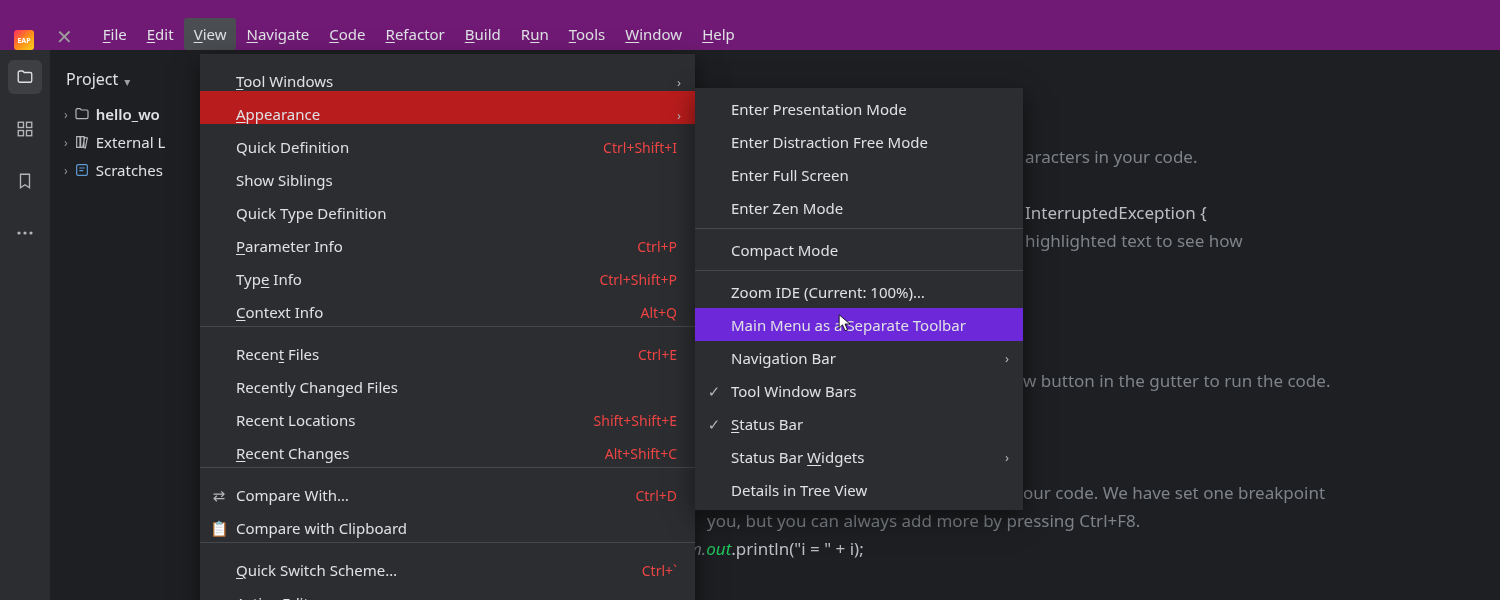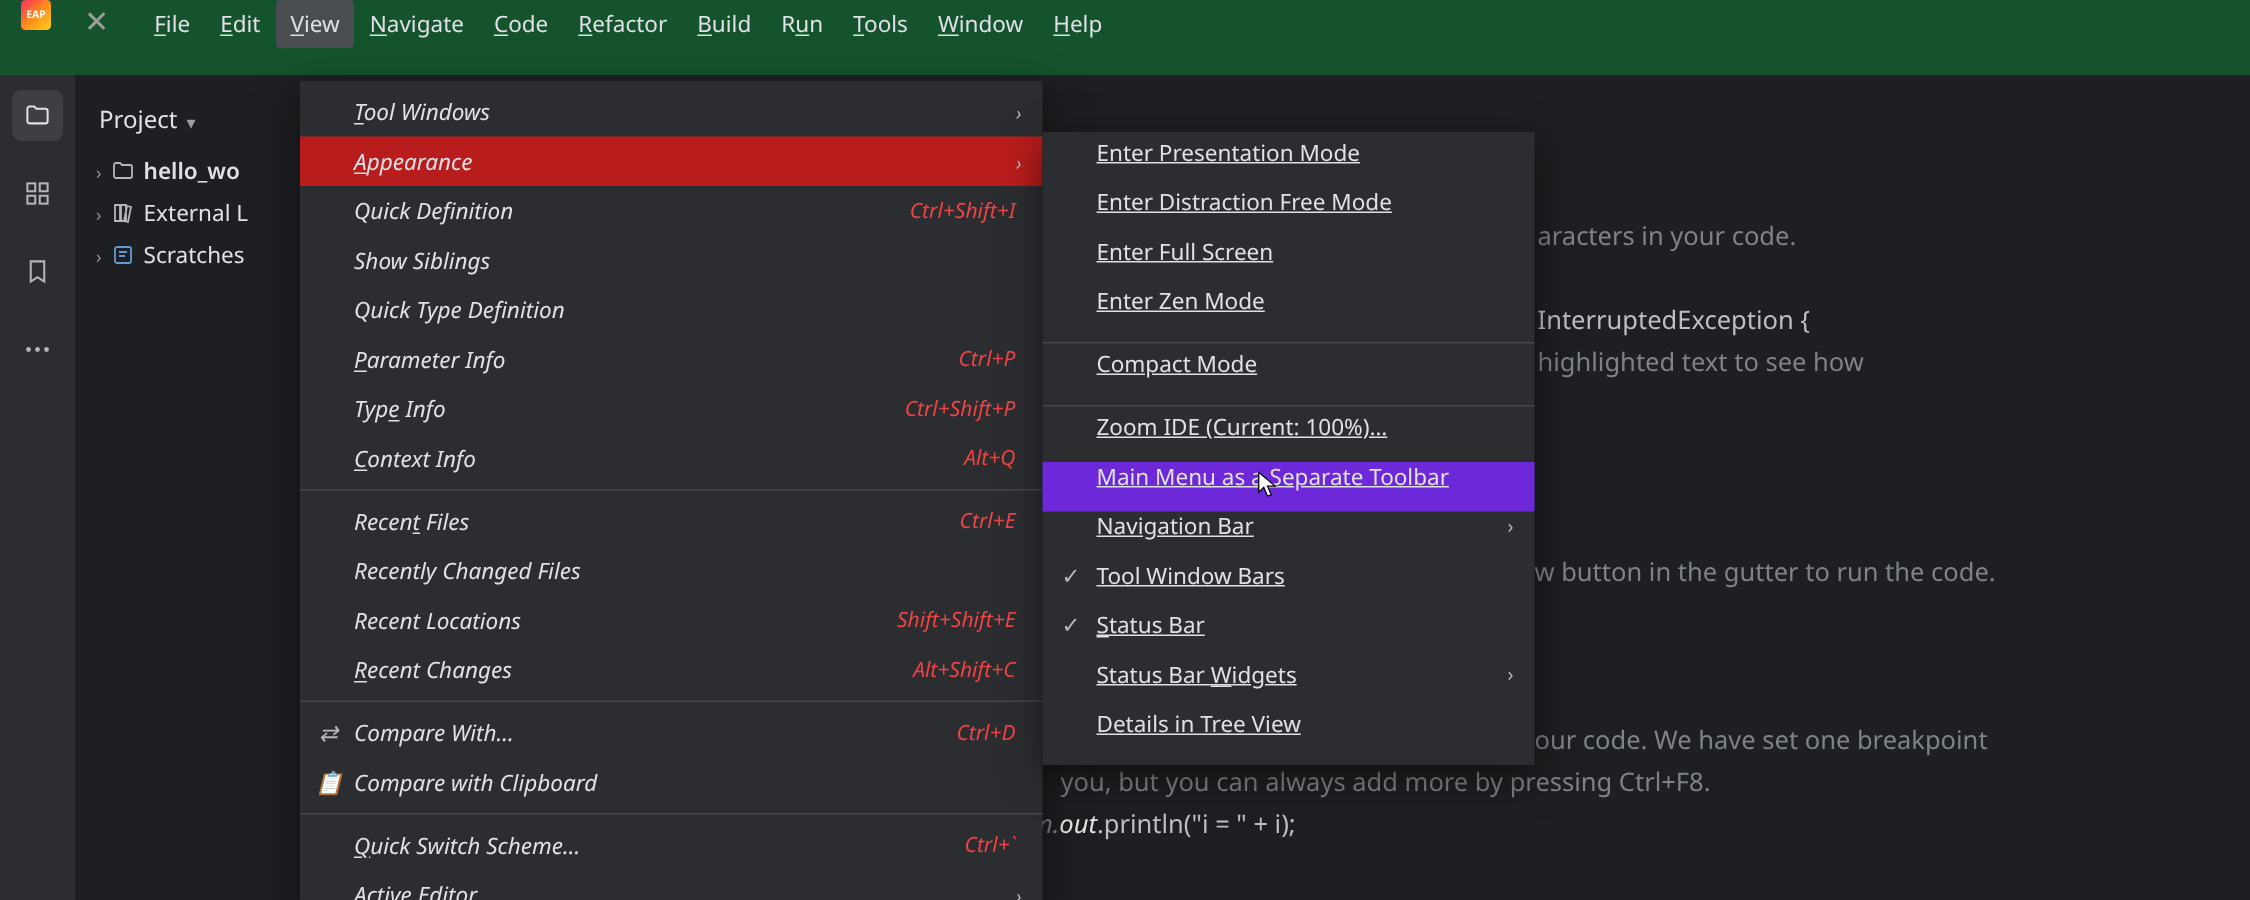--- a/index.html
+++ b/index.html
@@ -4,22 +4,22 @@
 <style>
   * { box-sizing: border-box; margin: 0; padding: 0; font-family: -apple-system, "Segoe UI", system-ui, sans-serif; }
   body {
     width: 1500px; height: 600px;
     background: #1e1f22; color: #dfe1e5;
     overflow: hidden; position: relative;
     font-size: 15px;
   }
   
   .title-bar {
-    height: 50px; display: flex; align-items: flex-start;
-    background: #14532d; padding: 0 8px;
+    height: 50px; display: flex; align-items: flex-end;
+    background: #701a75; padding: 0 8px;
     gap: 4px;
   }
   .app-icon {
     width: 20px; height: 20px; margin: 0 18px 0 6px;
     background: linear-gradient(135deg, #ff2b61 0%, #ff8c1a 50%, #ffd21a 100%);
     border-radius: 3px;
     display: flex; align-items: center; justify-content: center;
     font-size: 7px; font-weight: 700; color: #fff;
   }
   .close-mark { font-size: 20px; color: #9c9c9c; margin-right: 16px; }
@@ -59,63 +59,61 @@
   .tree-icon { width: 16px; height: 16px; display: inline-flex; align-items: center; justify-content: center; }
   
   .dropdown {
     position: absolute; left: 200px; top: 54px;
     width: 495px;
     background: #2b2d30;
     box-shadow: 0 8px 24px rgba(0,0,0,.5);
     padding: 4px 0;
   }
   .drop-row {
-    display: flex; align-items: center;
+    display: flex; align-items: flex-end;
     height: 33px;
     padding: 0 18px 0 36px;
     color: #dfe1e5;
     position: relative;
-    font-style: italic;
   }
   .drop-row.sel { background: #b91c1c; }
   .drop-row .label { flex: 1; }
   .drop-row .shortcut { color: #ef4444; font-size: 14px; }
   .drop-row .sub-arrow { position: absolute; right: 14px; color: #b4b6b9; font-size: 13px; }
   .drop-row .lead-icon { position: absolute; left: 10px; width: 18px; text-align: center; color: #b4b6b9; }
   .drop-sep { height: 1px; background: #45484c; margin: 4px 0; }
   
   .submenu {
     position: absolute; left: 695px; top: 88px;
     width: 328px;
     background: #2b2d30;
     box-shadow: 0 8px 24px rgba(0,0,0,.5);
     padding: 4px 0;
   }
   .sub-row {
-    display: flex; align-items: flex-start;
+    display: flex; align-items: center;
     height: 33px;
     padding: 0 18px 0 36px;
     color: #dfe1e5;
     position: relative;
-    text-decoration: underline;
   }
   .sub-row.sel { background: #6d28d9; }
   .sub-row .check { position: absolute; left: 10px; width: 18px; text-align: center; color: #b4b6b9; }
   .sub-row .sub-arrow { position: absolute; right: 14px; color: #b4b6b9; font-size: 13px; }
   .sub-sep { height: 1px; background: #45484c; margin: 4px 0; }
   
   .code-pane {
     position: absolute; left: 700px; top: 100px; right: 0;
     font-family: "JetBrains Mono", Menlo, Consolas, monospace;
     font-size: 17px; line-height: 28px; color: #7e8389;
     white-space: pre;
   }
   .code-pane .typ { color: #bcbec4; }
   .code-pane .str, .code-pane .it { font-style: italic; }
-  .code-pane .fld { color: #e5e5e5; font-style: italic; }
+  .code-pane .fld { color: #22c55e; font-style: italic; }
   
   .cursor-pointer {
     position: absolute; left: 838px; top: 314px;
     width: 14px; height: 20px;
   }
 </style>
 </head>
 <body>
 
 <div class="title-bar">

